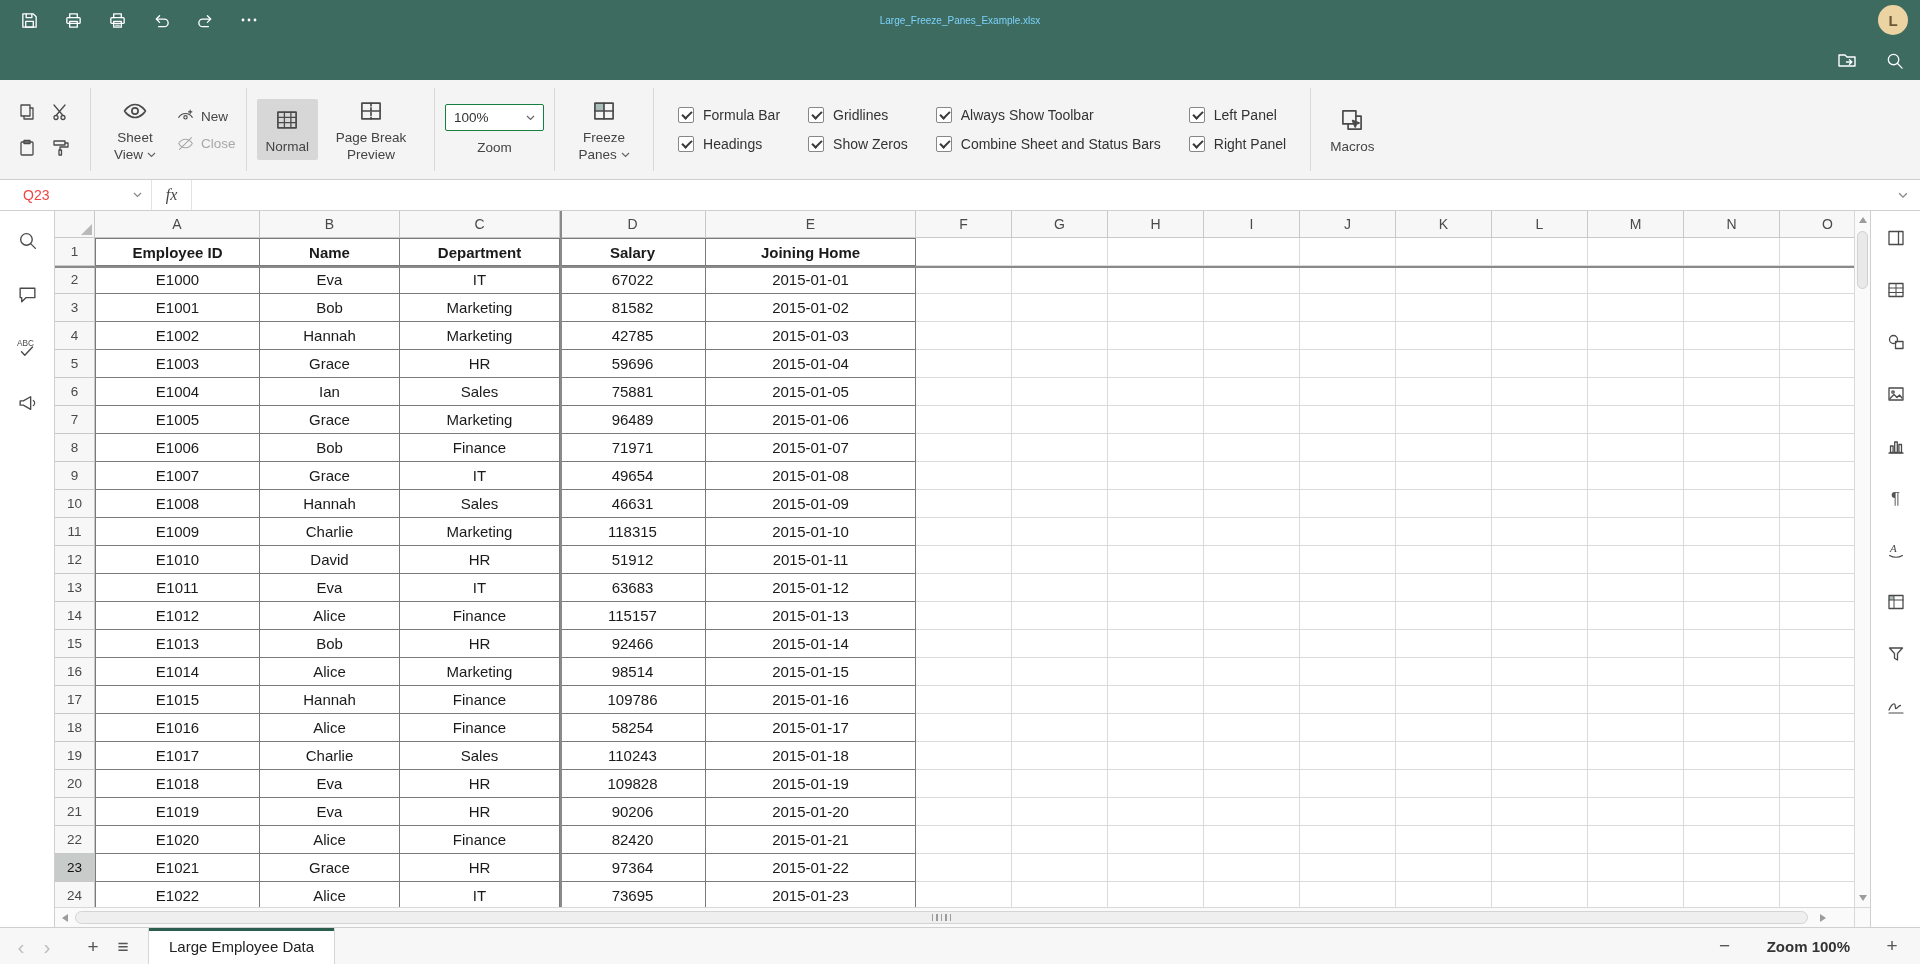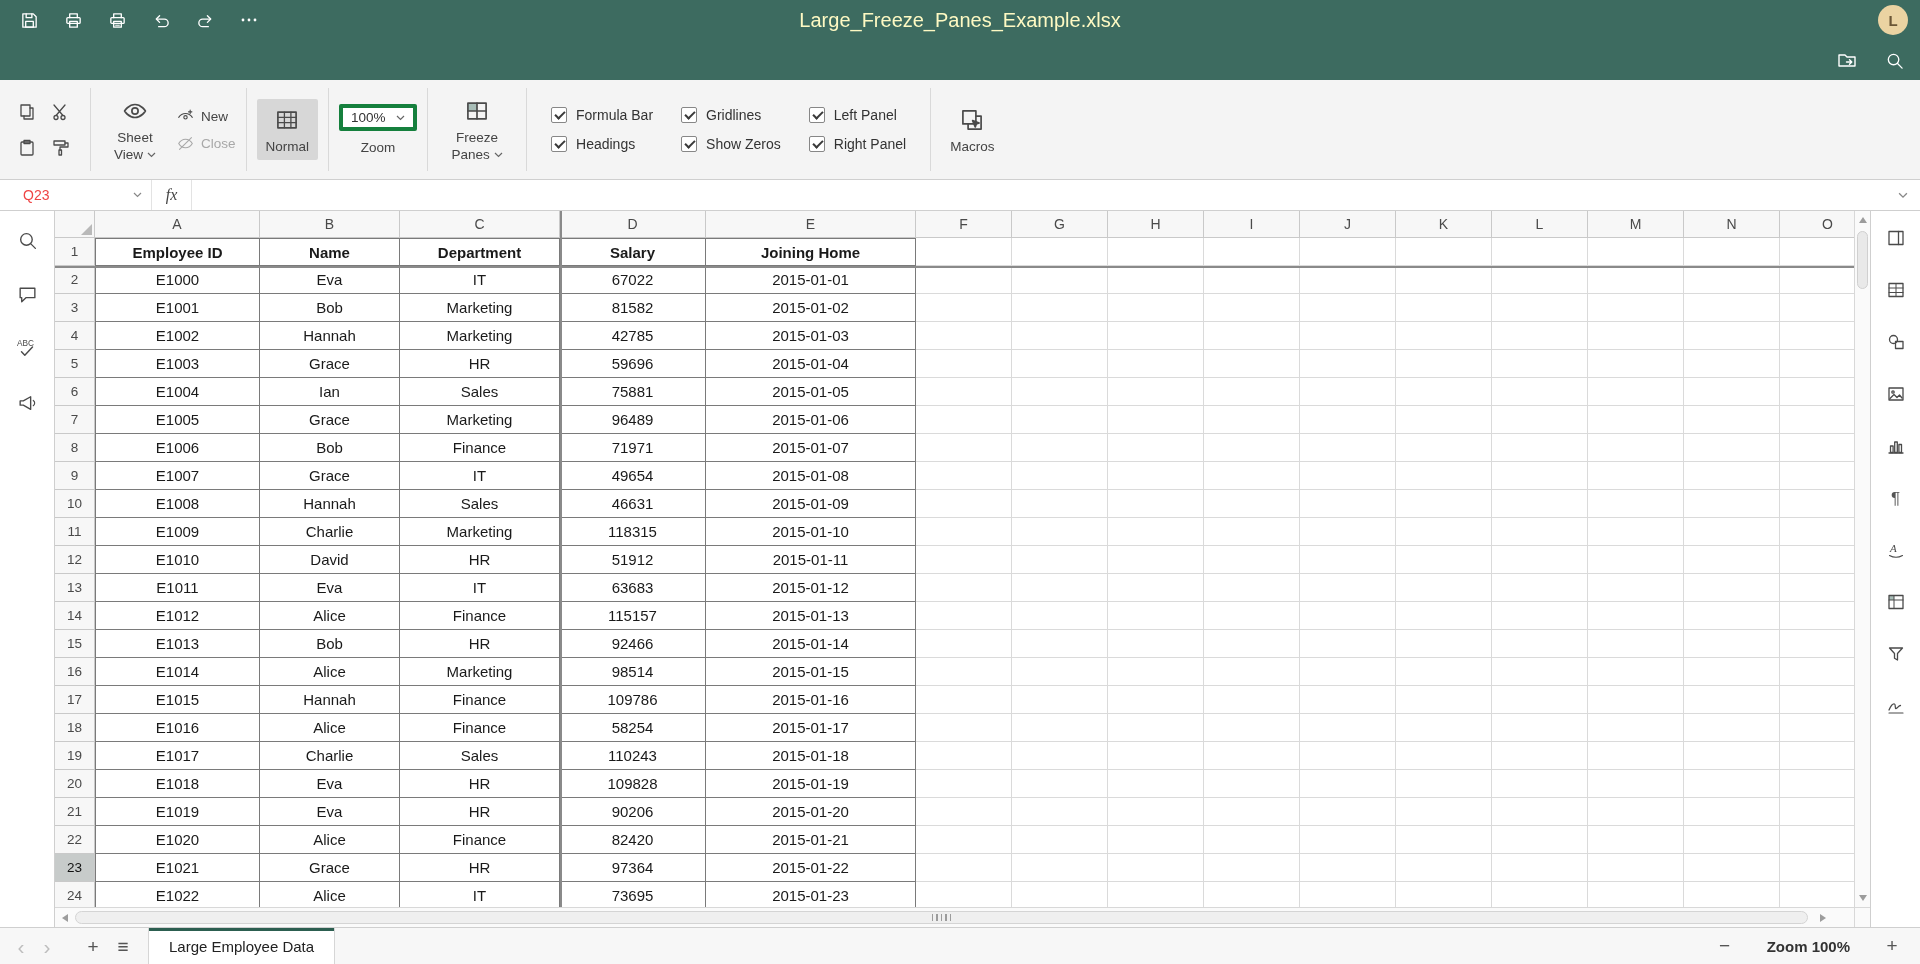--- a/index.html
+++ b/index.html
@@ -10,21 +10,21 @@
   }
   svg{display:block}
   .ico{stroke:#4a4a4a;fill:none;stroke-width:1.3;stroke-linecap:round;stroke-linejoin:round}
   .ico-w{stroke:#fff;fill:none;stroke-width:1.4;stroke-linecap:round;stroke-linejoin:round}
   .chev{margin-left:4px;flex:none}
 
   
   .titlebar{height:40px;background:var(--teal);display:flex;align-items:center;position:relative;color:#fff}
   .tb-left{display:flex;align-items:center;gap:22px;padding-left:18px}
   .tb-btn{width:22px;height:22px;display:flex;align-items:center;justify-content:center}
-  .tb-title{position:absolute;left:50%;transform:translateX(-50%);font-size:20px;color:#fef9c3;white-space:nowrap}
+  .tb-title{position:absolute;left:50%;transform:translateX(-50%);font-size:10px;color:#7dd3fc;white-space:nowrap}
   .avatar{position:absolute;right:12px;top:5px;width:30px;height:30px;border-radius:50%;background:#EBD3A2;color:#6b5636;display:flex;align-items:center;justify-content:center;font-size:15px;font-weight:bold}
 
   
   .menubar{height:40px;background:var(--teal);display:flex;align-items:stretch;padding-left:10px;position:relative}
   .menu-tabs{display:flex;align-items:stretch}
   .menu-tab{display:flex;align-items:center;padding:0 16px;font-size:15.5px;color:#fff;white-space:nowrap}
   .menu-tab.active{background:var(--toolbar-bg);color:#333}
   .menu-right{position:absolute;right:16px;top:0;height:100%;display:flex;align-items:center;gap:28px}
 
   
@@ -36,21 +36,21 @@
   .big-btn.selected{background:#d7d7d7}
   .bb-icon{height:28px;display:flex;align-items:center;justify-content:center;margin-bottom:5px}
   .bb-label{display:inline;color:#444}
   .bb-label .chev{display:inline-block;vertical-align:middle}
   .w50{max-width:50px}.w88{max-width:88px}.w76{max-width:76px}.w60{max-width:60px}
   .sv-col{display:flex;flex-direction:column;gap:10px;margin-left:8px}
   .small-btn{display:flex;align-items:center;gap:7px;font-size:13.5px;color:#444}
   .small-btn.disabled{color:#a8a8a8}
   .small-btn.disabled .ico{stroke:#a8a8a8}
   .zoom-col{display:flex;flex-direction:column;align-items:center;gap:9px}
-  .zoom-select{width:78px;height:27px;background:#fff;border:4px solid #15803d;border-radius:2px;display:flex;align-items:center;justify-content:space-between;padding:0 8px;font-size:13.5px;color:#333}
+  .zoom-select{width:99px;height:27px;background:#fff;border:1px solid #15803d;border-radius:2px;display:flex;align-items:center;justify-content:space-between;padding:0 8px;font-size:13.5px;color:#333}
   .zoom-caption{font-size:13.5px;color:#444}
   .cb-wrap{display:flex;align-items:center}
   .cb-col{display:flex;flex-direction:column;gap:13px;margin:0 14px}
   .cb-item{display:flex;align-items:center;gap:9px;font-size:14px;color:#333;white-space:nowrap}
   .checkbox{width:16px;height:16px;border:1px solid #878787;border-radius:2px;background:#fff;position:relative;flex:none}
   .checkbox.checked::after{content:'';position:absolute;left:3px;top:3px;width:8px;height:4px;border-left:2px solid #3a3a3a;border-bottom:2px solid #3a3a3a;transform:rotate(-45deg)}
 
   
   .formulabar{height:31px;background:#fff;border-bottom:1px solid var(--panel-border);display:flex;align-items:stretch}
   .namebox{width:138px;margin-left:14px;display:flex;align-items:center;justify-content:space-between;padding:0 9px;font-size:14px;color:#ef4444;border-right:1px solid #e3e3e3}
@@ -241,20 +241,30 @@
   <div class="big-btn selected">
     <span class="bb-icon">
       <svg class="ico" width="26" height="26" viewBox="0 0 20 20">
           <rect x="3" y="4" width="14" height="12"></rect>
           <path d="M3 8h14M3 12h14M8 4v12M13 4v12" stroke-width="1"></path>
         </svg>
     </span>
     <span class="bb-label">Normal</span>
   </div>
 
+  <div class="big-btn">
+    <span class="bb-icon">
+      <svg class="ico" width="26" height="26" viewBox="0 0 20 20">
+          <rect x="3" y="4" width="14" height="12"></rect>
+          <path d="M10 4v12" stroke-dasharray="2 1.6"></path>
+          <path d="M3 10h14" stroke-width="1"></path>
+        </svg>
+    </span>
+    <span class="bb-label w88">Page Break Preview</span>
+  </div>
 
   <div class="tsep"></div>
 
   <div class="zoom-col">
     <div class="zoom-select">
       <span>100%</span>
       <svg class="chev" width="9" height="6" viewBox="0 0 9 6">
           <path d="M1 1l3.5 3.5L8 1" fill="none" stroke="#666" stroke-width="1.2"></path>
         </svg>
     </div>
@@ -298,20 +308,30 @@
           <span>Gridlines</span>
         </div>
         <div class="cb-item">
           <span class="checkbox checked"></span>
           <span>Show Zeros</span>
         </div>
       </div>
       <div class="cb-col">
         <div class="cb-item">
           <span class="checkbox checked"></span>
+          <span>Always Show Toolbar</span>
+        </div>
+        <div class="cb-item">
+          <span class="checkbox checked"></span>
+          <span>Combine Sheet and Status Bars</span>
+        </div>
+      </div>
+      <div class="cb-col">
+        <div class="cb-item">
+          <span class="checkbox checked"></span>
           <span>Left Panel</span>
         </div>
         <div class="cb-item">
           <span class="checkbox checked"></span>
           <span>Right Panel</span>
         </div>
       </div>
     </div>
 
   <div class="tsep"></div>

